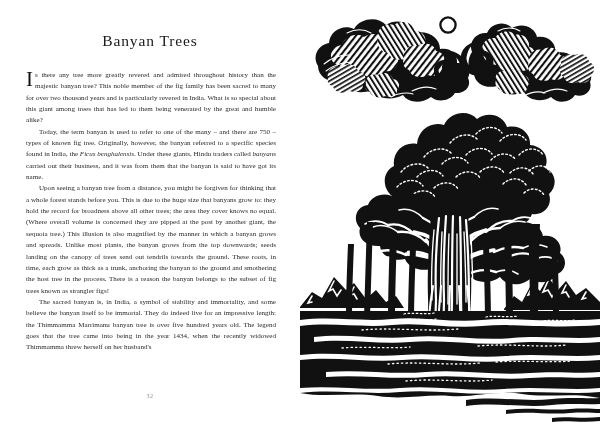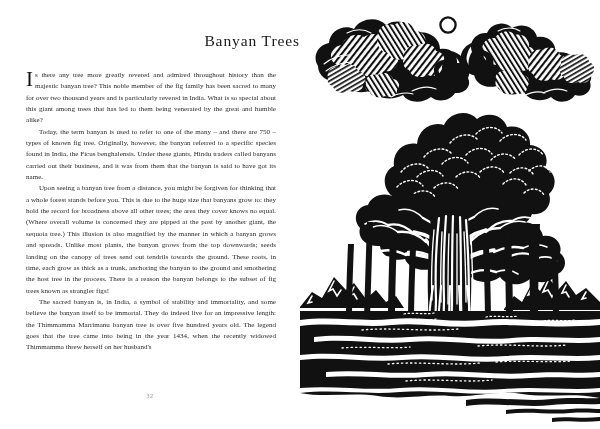--- a/index.html
+++ b/index.html
@@ -41,21 +41,21 @@
     left: 0; top: 0;
     width: 300px;
     height: 429px;
     background: #ffffff;
   }
   #chapter-title {
     position: absolute;
     left: 0;
     top: 32px;
     width: 300px;
-    text-align: right;
+    text-align: center;
     font-family: "Liberation Serif", serif;
     font-size: 15.5px;
     font-weight: 400;
     letter-spacing: 0.9px;
     color: #1a1a1a;
   }
   #body-text {
     position: absolute;
     left: 26px;
     top: 70px;
@@ -76,20 +76,21 @@
   }
   .dropcap {
     float: left;
     font-family: "Liberation Serif", serif;
     font-size: 21px;
     line-height: 17px;
     padding: 1px 2px 0 0;
     color: #101010;
   }
   .ital {
+    font-style: italic;
   }
   #page-number {
     position: absolute;
     left: 0;
     top: 393px;
     width: 300px;
     text-align: center;
     font-family: "Liberation Serif", serif;
     font-size: 6px;
     color: #8d8d8d;

